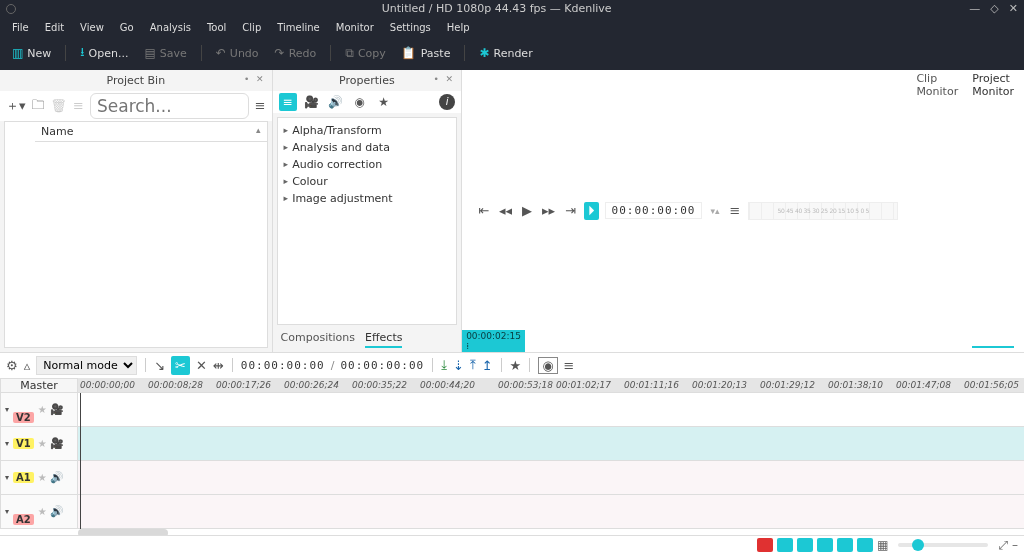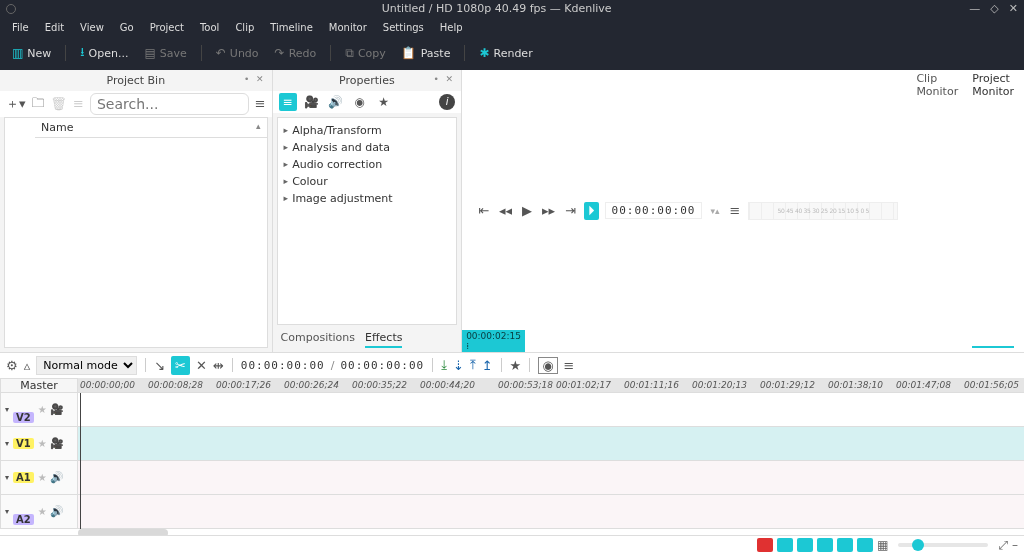--- a/index.html
+++ b/index.html
@@ -41,21 +41,21 @@
   
   .mid { flex:0 0 auto; display:flex; height:282px; }
 
   
   .bin { width:354px; display:flex; flex-direction:column; border-right:1px solid var(--border); background:var(--light-bg);}
   .panel-title { text-align:center; font-size:11px; color:#444; padding:4px; position:relative; background:var(--light-bg);}
   .panel-title .dock-dots { position:absolute; right:6px; top:4px; color:#888; font-size:9px; letter-spacing:2px; }
   .bin-tb { display:flex; align-items:center; gap:6px; padding:2px 6px; background:var(--white); }
   .bin-tb .g { color:#555; font-size:13px; cursor:pointer; }
   .bin-tb .search { flex:1; }
-  .bin-tb input { width:100%; border:1px solid var(--border); border-radius:6px; padding:2px 6px; font-size:14px; color:#999; }
+  .bin-tb input { width:100%; border:1px solid var(--border); border-radius:6px; padding:2px 6px; font-size:17px; color:#999; }
   .bin-list { flex:1; background:var(--white); border:1px solid var(--border); margin:0 4px 4px 4px;padding-left:30px; }
   .bin-list .hdr { display:flex; padding:3px 6px; border-bottom:1px solid var(--border); font-size:11px; color:#333; justify-content:space-between;}
   .bin-list .tri { color:#888; font-size:9px; }
 
   
   .props { width:246px; display:flex; flex-direction:column; border-right:1px solid var(--border); background:var(--light-bg);}
   .props-toprow { display:flex; align-items:center; padding:2px 6px; gap:6px; background:var(--white); }
   .props-toprow .box { width:18px; height:18px; display:flex; align-items:center; justify-content:center; font-size:12px; color:#555; cursor:pointer; }
   .props-toprow .box.active { background:var(--teal); color:#fff; border-radius:2px;}
   .props-toprow .info { margin-left:auto; width:16px; height:16px; border-radius:50%; background:#444; color:#fff; display:flex; align-items:center; justify-content:center; font-size:10px; font-style:italic;}
@@ -93,21 +93,21 @@
   .timeline { flex:1 1 auto; display:flex; flex-direction:column; background:var(--white); overflow:hidden;}
   .tl-head { display:flex; height:30px;justify-content:flex-end; }
   .tl-head .master-cell { width:78px; display:flex; align-items:center; justify-content:center; background:#f6f6f6; border:1px solid var(--border); font-size:11px; }
   .ruler { flex:1; position:relative; border-bottom:1px solid var(--border); background:#e5e5e5;font-style:italic;}
   .ruler .tick { position:absolute; top:2px; font-size:9px; color:#555; }
   .tracks { flex:1; display:flex; }
   .track-headers { width:78px; display:flex; flex-direction:column; }
   .track-head { height:34px; display:flex; align-items:center; gap:4px; padding:0 4px; border:1px solid var(--border); border-top:none; background:#fafafa; font-size:10px;}
   .track-head .caret { font-size:8px; color:#555;}
   .track-head .lbl { font-weight:bold; padding:0 3px; border-radius:2px; }
-  .track-head .lbl.plain { background:#c4b5fd; color:#333;margin-top:16px;}
+  .track-head .lbl.plain { background:#fca5a5; color:#333;margin-top:16px;}
   .track-head .lbl.hl { background:var(--yellow-hl); color:#333;}
   .track-head .mut { color:#bbb; font-size:10px;}
   .track-head .cam { font-size:11px; color:#555;}
   .track-lanes { flex:1; position:relative; }
   .lane { height:34px; border-bottom:1px solid var(--border); }
   .lane.v1 { background:var(--teal-light); }
   .lane.a  { background:#fbf5f7; }
   .playhead { position:absolute; top:0; bottom:0; width:1px; background:#444; left:2px;}
   .tl-scroll { height:14px; display:flex; align-items:center; padding:0 78px 0 78px;}
   .tl-scroll .bar { height:8px; width:90px; background:#d9d9d9; border-radius:4px;}
@@ -120,34 +120,34 @@
   .sq.teal{background:var(--teal);}
   .status .zoom { width:90px; height:4px; background:#e6e6e6; border-radius:2px; position:relative; margin:0 6px;}
   .status .zoom::after{content:""; position:absolute; left:14px; top:-4px; width:12px; height:12px; background:var(--teal); border-radius:50%;}
   .status .ico{ font-size:12px; color:#666; cursor:pointer;}
 </style>
 </head>
 <body>
 
 <div class="titlebar">
   <span class="dot"></span>
-  <span class="title">Untitled / HD 1080p 40.49 fps — Kdenlive</span>
+  <span class="title">Untitled / HD 1080p 44.43 fps — Kdenlive</span>
   <div class="win-btns">
     <span>—</span>
     <span>◇</span>
     <span>✕</span>
   </div>
 </div>
 
 <div class="menubar">
   <span class="mi">File</span>
   <span class="mi">Edit</span>
   <span class="mi">View</span>
   <span class="mi">Go</span>
-  <span class="mi">Project</span>
+  <span class="mi">Analysis</span>
   <span class="mi">Tool</span>
   <span class="mi">Clip</span>
   <span class="mi">Timeline</span>
   <span class="mi">Monitor</span>
   <span class="mi">Settings</span>
   <span class="mi">Help</span>
 </div>
 
 <div class="maintoolbar">
   <div class="tb-btn">

